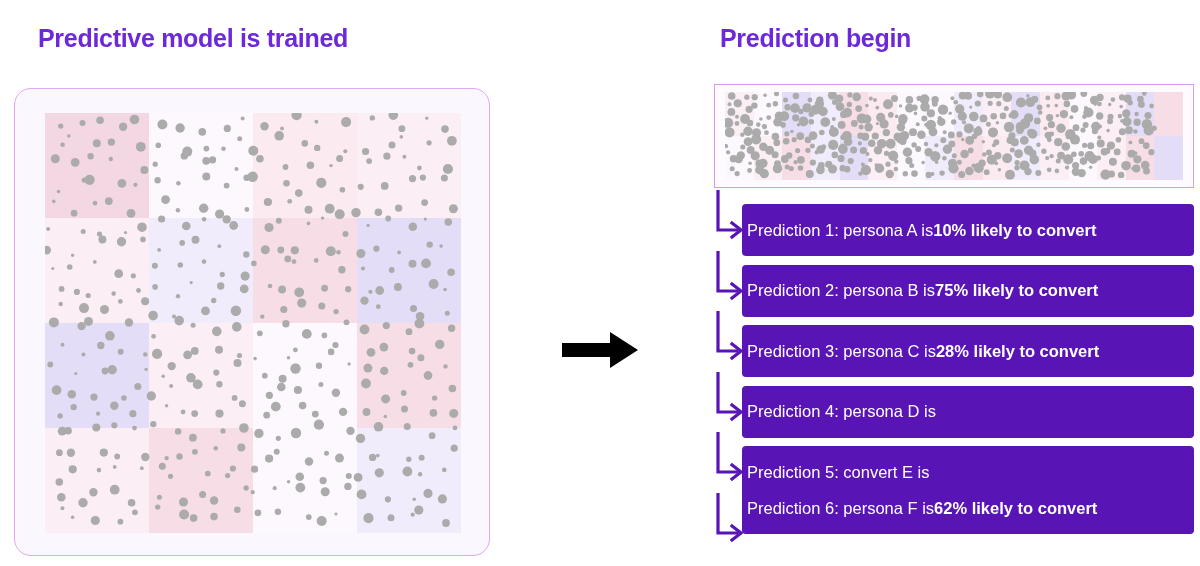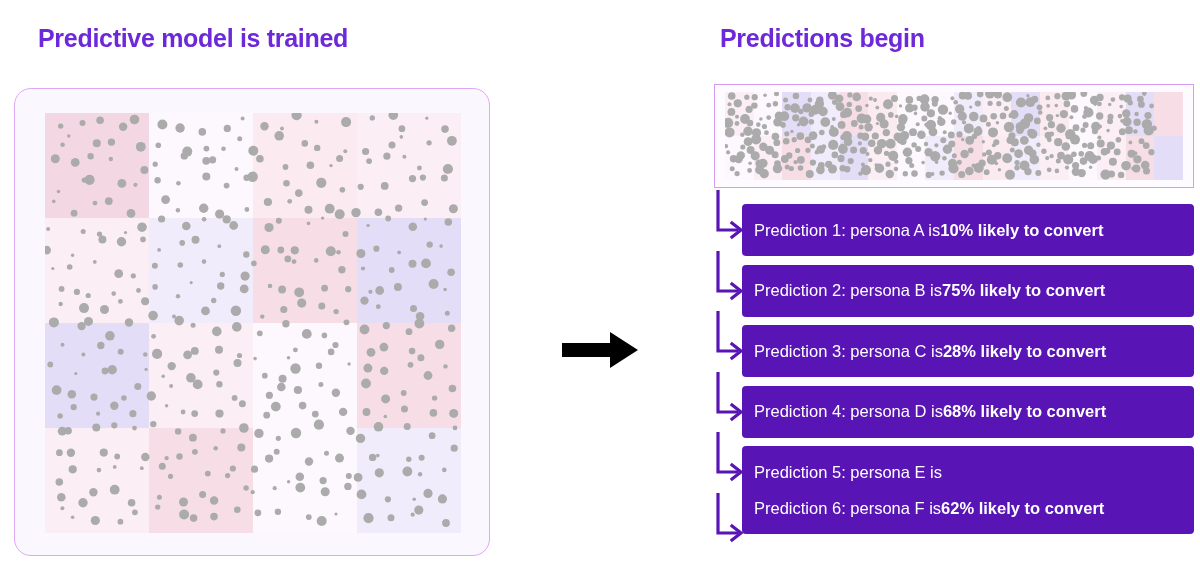--- a/index.html
+++ b/index.html
@@ -106,42 +106,42 @@
   
   .prediction-row {
     position: absolute;
     left: 742px;
     width: 452px;
     height: 52px;
     background: #5914b6;
     border-radius: 4px;
     display: flex;
     align-items: center;
-    padding-left: 12px;
+    padding-left: 5px;
     box-sizing: border-box;
     color: #ffffff;
     font-size: 16.5px;
     white-space: nowrap;
   }
   .prediction-row .pred-text { font-weight: normal; }
   .prediction-row .pred-bold { font-weight: bold; }
 
   .connector {
     position: absolute;
     left: 714px;
     width: 32px;
     height: 66px;
   }
 </style>
 </head>
 <body>
 
 <div class="heading" id="heading-left">Predictive model is trained</div>
 
-<div class="heading" id="heading-right">Predictions begin</div>
+<div class="heading" id="heading-right">Prediction begin</div>
 
 <div id="training-card">
   <div id="training-grid">
       <div class="grid-cell" style="background: rgb(243, 215, 226);"></div>
       <div class="grid-cell" style="background: rgb(252, 248, 253);"></div>
       <div class="grid-cell" style="background: rgb(251, 234, 240);"></div>
       <div class="grid-cell" style="background: rgb(251, 238, 244);"></div>
       <div class="grid-cell" style="background: rgb(251, 238, 244);"></div>
       <div class="grid-cell" style="background: rgb(241, 236, 251);"></div>
       <div class="grid-cell" style="background: rgb(246, 221, 230);"></div>
@@ -1036,28 +1036,27 @@
     <div class="prediction-row" style="top: 325px;">
       <span class="pred-text">Prediction 3: persona C is </span>
       <span class="pred-bold">28% likely to convert</span>
     </div>
     <svg class="connector" viewBox="0 0 32 66" style="top: 371.5px;">
       <path d="M4 0 L4 40 L24 40" fill="none" stroke="#5914b6" stroke-width="3.2"></path>
       <path d="M18 33 L27 40 L18 47" fill="none" stroke="#5914b6" stroke-width="3.2" stroke-linecap="square"></path>
     </svg>
     <div class="prediction-row" style="top: 385.5px;">
       <span class="pred-text">Prediction 4: persona D is </span>
-      <span class="pred-bold">68% likely to convert</span>
     </div>
     <svg class="connector" viewBox="0 0 32 66" style="top: 432px;">
       <path d="M4 0 L4 40 L24 40" fill="none" stroke="#5914b6" stroke-width="3.2"></path>
       <path d="M18 33 L27 40 L18 47" fill="none" stroke="#5914b6" stroke-width="3.2" stroke-linecap="square"></path>
     </svg>
     <div class="prediction-row" style="top: 446px;">
-      <span class="pred-text">Prediction 5: persona E is </span>
+      <span class="pred-text">Prediction 5: convert E is </span>
     </div>
     <svg class="connector" viewBox="0 0 32 66" style="top: 492.5px;">
       <path d="M4 0 L4 40 L24 40" fill="none" stroke="#5914b6" stroke-width="3.2"></path>
       <path d="M18 33 L27 40 L18 47" fill="none" stroke="#5914b6" stroke-width="3.2" stroke-linecap="square"></path>
     </svg>
     <div class="prediction-row" style="top: 482px;">
       <span class="pred-text">Prediction 6: persona F is </span>
       <span class="pred-bold">62% likely to convert</span>
     </div>
   </div>

